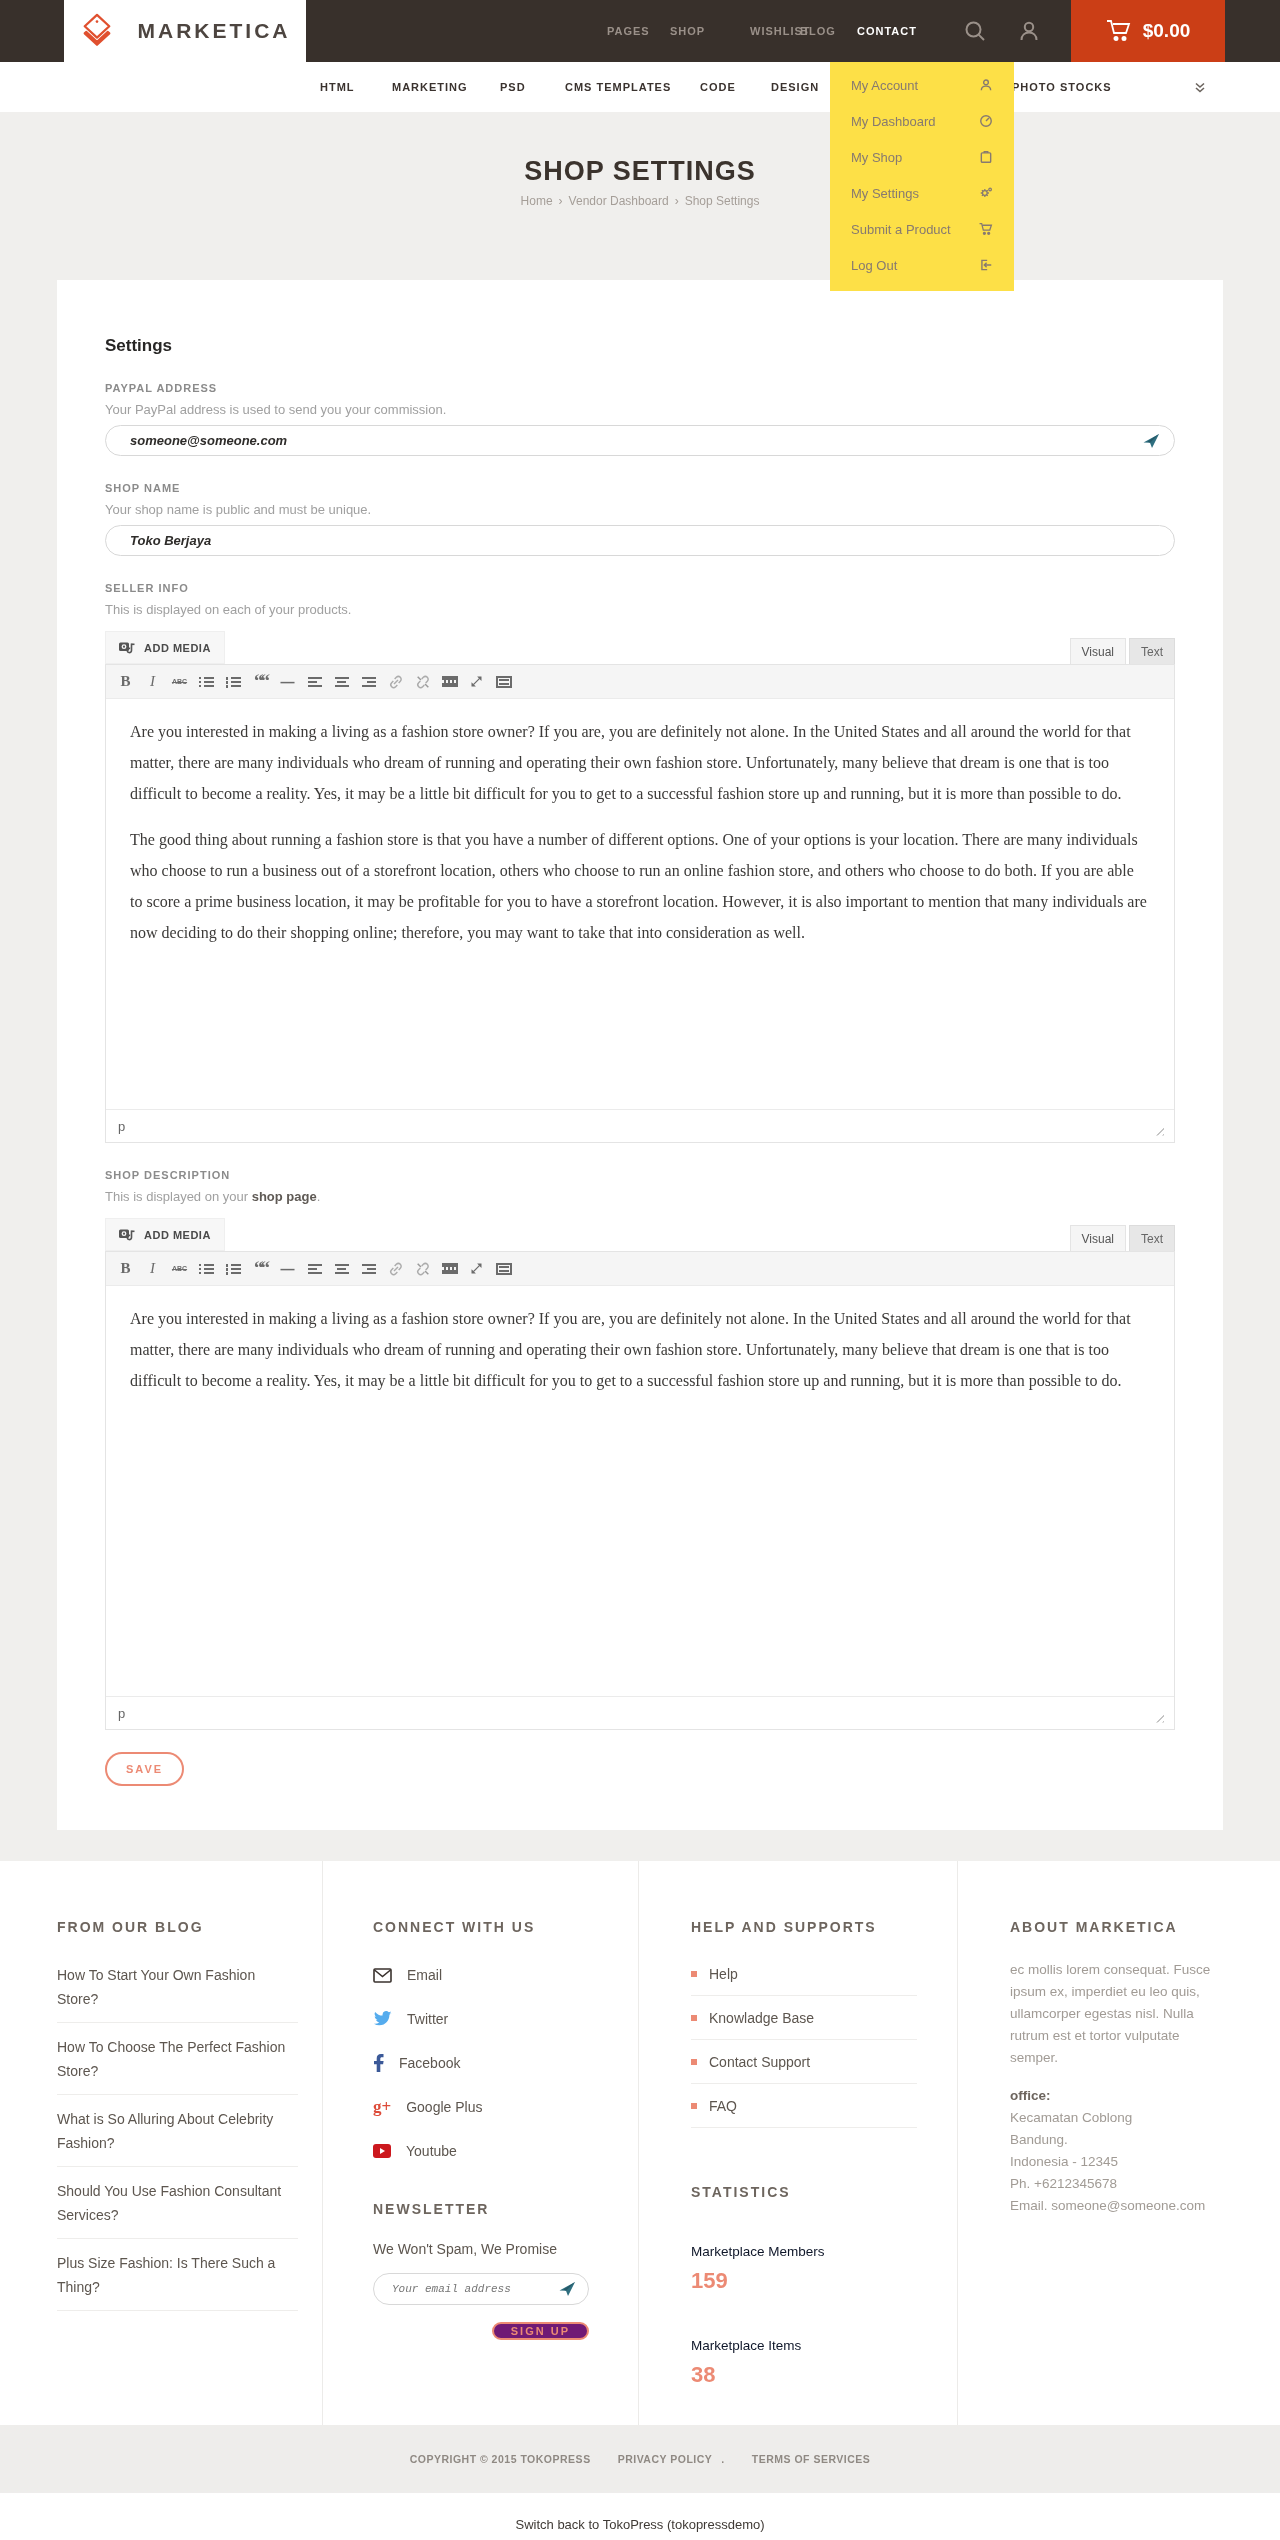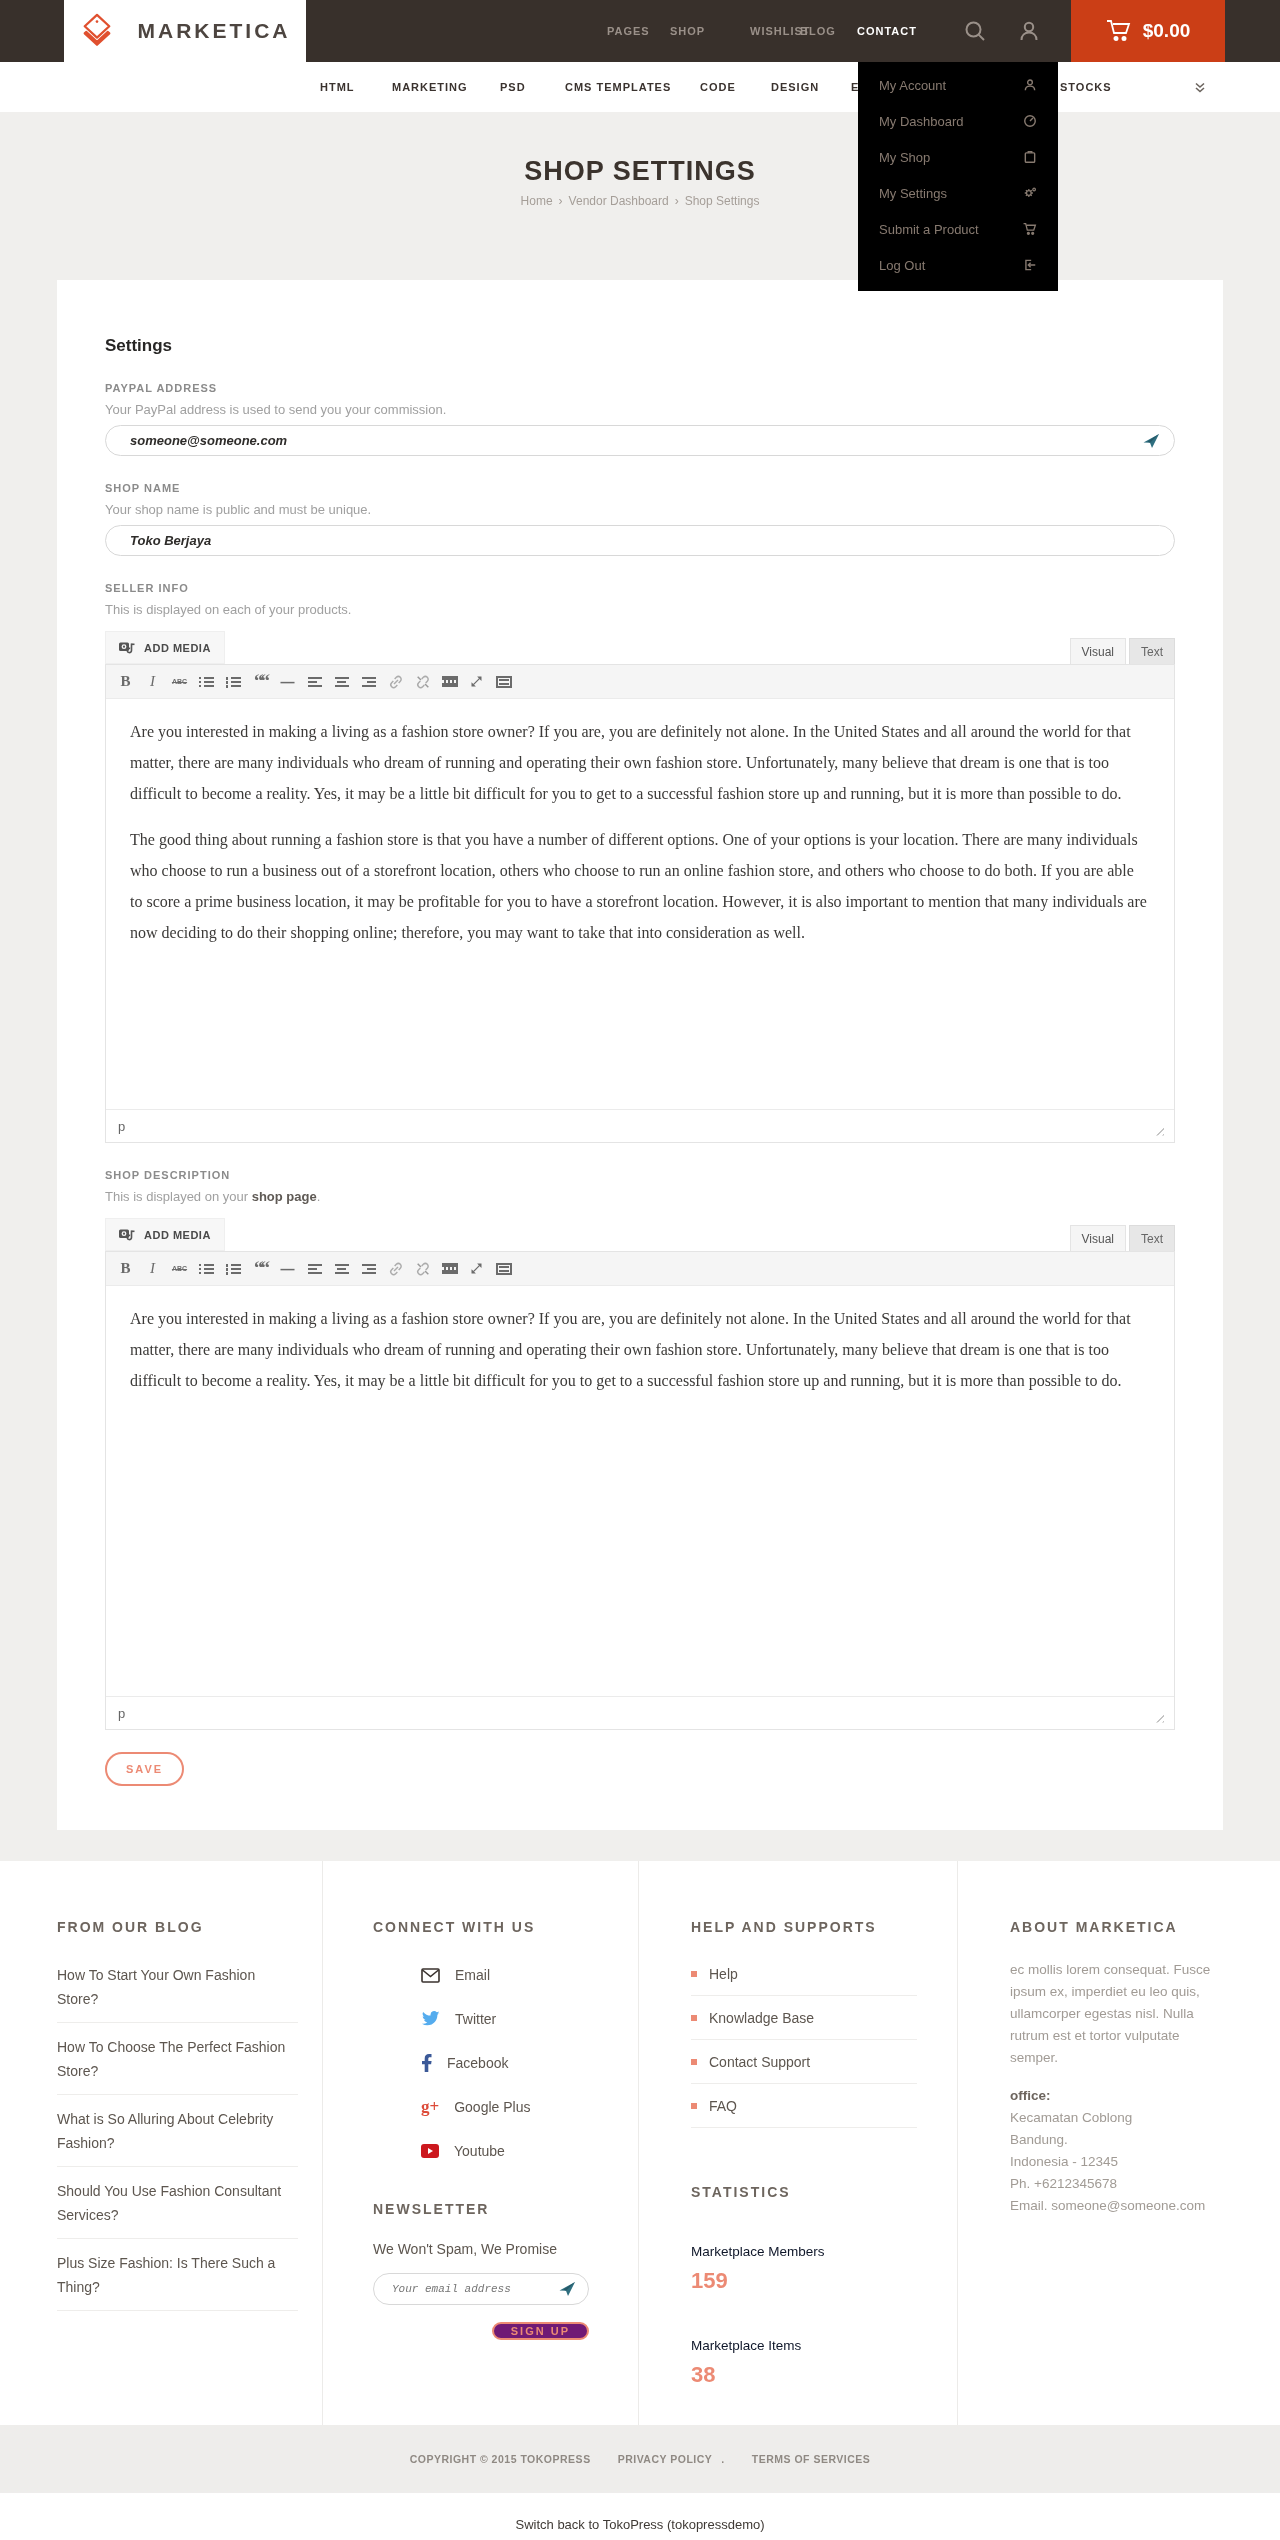--- a/index.html
+++ b/index.html
@@ -12,21 +12,21 @@
   .logo-box { position:absolute; left:64px; top:0; width:242px; height:112px; background:#fff; z-index:15; display:flex; justify-content:center; }
   .logo { display:flex; align-items:center; gap:24px; margin-top:13px; height:36px; }
   .logo-text { font-size:21px; font-weight:bold; letter-spacing:3px; color:#4d4540; }
   .tn-item { position:absolute; top:0; line-height:62px; font-size:11px; font-weight:bold; letter-spacing:1px; color:#9a9089; cursor:pointer; }
   .tn-item.active { color:#ffffff; }
   .hdr-ic { position:absolute; top:19px; cursor:pointer; }
   .cart { position:absolute; left:1071px; top:0; width:154px; height:62px; background:#cb3e16; display:flex; align-items:center; justify-content:center; gap:11px; cursor:pointer; }
   .cart-total { color:#fff; font-size:19px; font-weight:bold; }
 
   
-  .account-dropdown { position:absolute; left:858px; top:62px; width:200px; background:#000000; z-index:30; padding:5px 0 8px; }
+  .account-dropdown { position:absolute; left:830px; top:62px; width:184px; background:#fde047; z-index:30; padding:5px 0 8px; }
   .ad-item { display:flex; align-items:center; justify-content:space-between; height:36px; padding:0 21px; color:#877a70; font-size:13px; cursor:pointer; }
 
   
   .cat-nav { position:relative; height:50px; background:#fff; }
   .cn-item { position:absolute; top:0; line-height:50px; font-size:11px; font-weight:bold; letter-spacing:1px; color:#3a322e; white-space:nowrap; cursor:pointer; }
   .cn-more { position:absolute; left:1194px; top:20px; cursor:pointer; }
 
   
   .page-head { height:168px; background:#f0efed; text-align:center; }
   .page-title { padding-top:44px; font-size:27px; font-weight:bold; letter-spacing:1px; color:#3b332d; }
@@ -86,21 +86,21 @@
   .site-footer { height:564px; background:#fff; display:flex; padding:0 57px; }
   .fcol { height:100%; }
   .fcol + .fcol { border-left:1px solid #ecebe9; }
   .fc1 { width:265px; padding-right:24px; }
   .fc2 { width:316px; padding-left:50px; padding-right:30px; }
   .fc3 { width:319px; padding-left:52px; padding-right:40px; }
   .fc4 { width:266px; padding-left:52px; }
   .f-heading { margin-top:58px; font-size:14px; font-weight:bold; letter-spacing:2px; color:#6d655e; }
   .blog-list { margin-top:16px; }
   .blog-item { display:block; font-size:14px; color:#5d564f; line-height:24px; padding:12px 0 11px; border-bottom:1px solid #eeedeb; cursor:pointer; }
-  .social-list { margin-top:30px;margin-left:48px; }
+  .social-list { margin-top:30px; }
   .social-item { display:flex; align-items:center; gap:15px; height:20px; margin-bottom:24px; font-size:14px; color:#5d564f; cursor:pointer; }
   .nl-box { width:216px; }
   .nl-heading { margin-top:40px; }
   .nl-tagline { margin-top:24px; font-size:14px; color:#5d564f; }
   .nl-input { margin-top:16px; height:32px; border:1px solid #d8d8d8; border-radius:16px; display:flex; align-items:center; padding:0 12px 0 18px; }
   .nl-input input { width:140px; border:none; outline:none; font-style:italic; font-size:11px; color:#a16207; font-family:Liberation Mono, monospace; }
   .nl-actions { margin-top:16px; text-align:right; }
   .signup-btn { display:inline-block; background:#701a75; border:2px solid #ec8a74; color:#ec8a74; font-size:11px; font-weight:bold; letter-spacing:2px; padding:1px 17px; border-radius:18px; cursor:pointer; }
   .help-list { margin-top:17px; }
   .help-item { display:flex; align-items:center; gap:12px; font-size:14px; color:#5d564f; padding:14px 0 13px; border-bottom:1px solid #eeedeb; cursor:pointer; }

